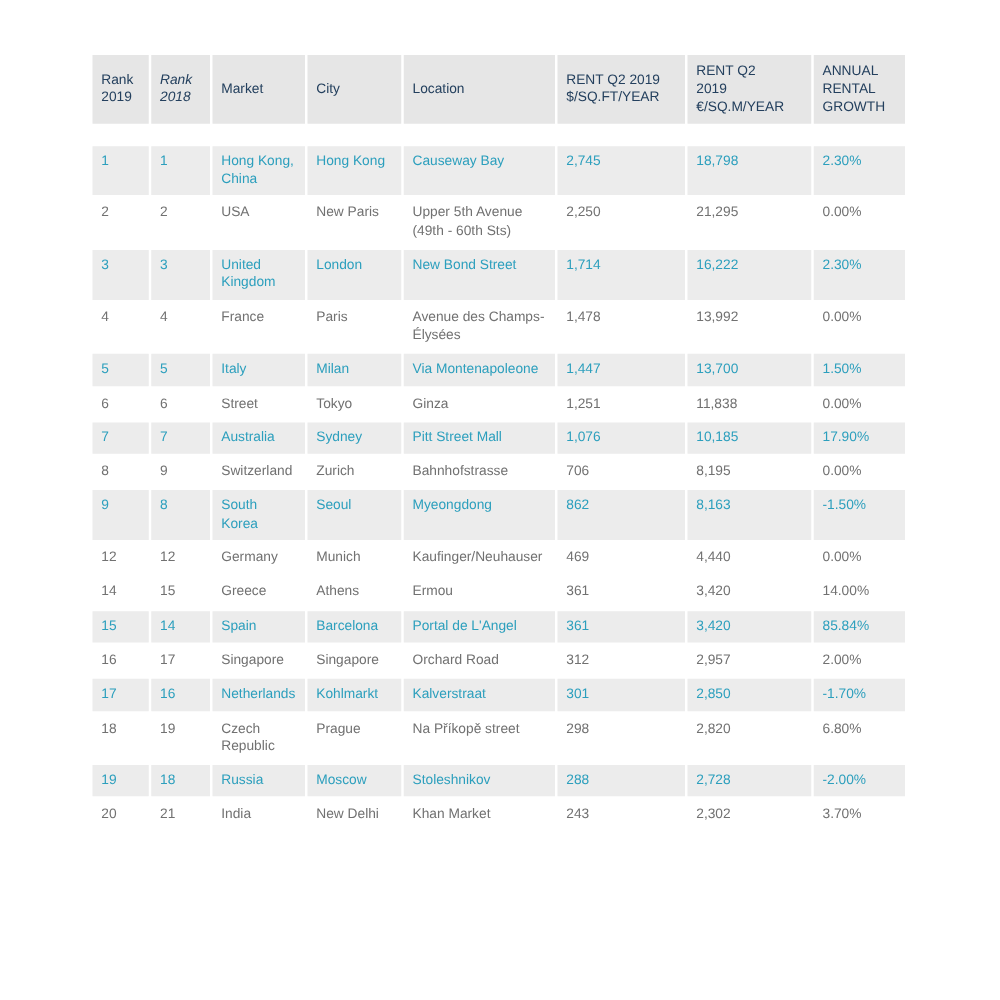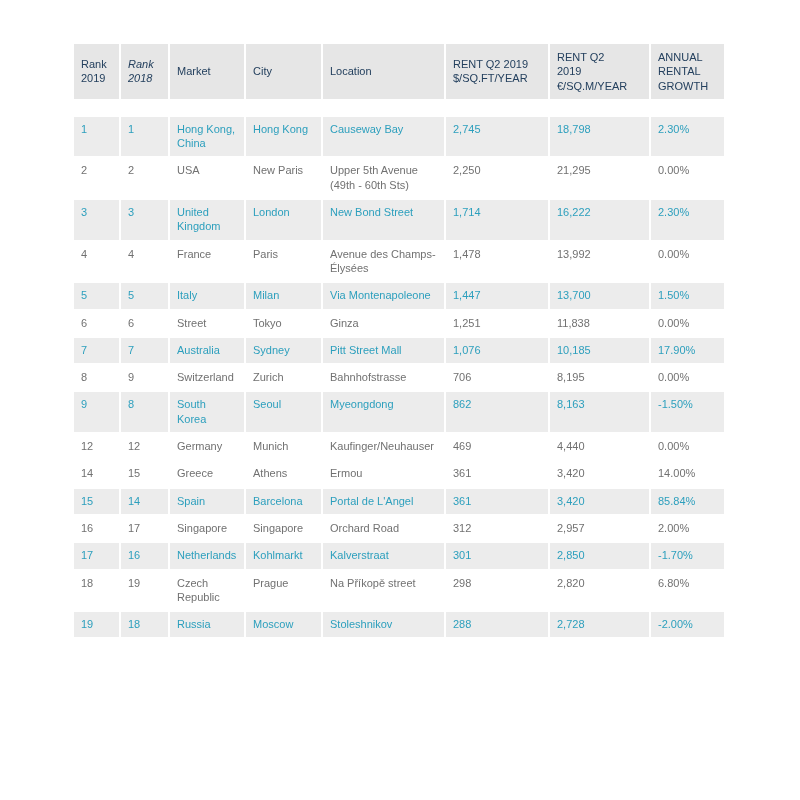--- a/index.html
+++ b/index.html
@@ -262,15 +262,25 @@
         <tr class="hl">
           <td>19</td>
           <td>18</td>
           <td>Russia</td>
           <td>Moscow</td>
           <td>Stoleshnikov</td>
           <td>288</td>
           <td>2,728</td>
           <td>-2.00%</td>
         </tr>
+        <tr>
+          <td>20</td>
+          <td>21</td>
+          <td>India</td>
+          <td>New Delhi</td>
+          <td>Khan Market</td>
+          <td>243</td>
+          <td>2,302</td>
+          <td>3.70%</td>
+        </tr>
       </tbody>
   </table>
 </div>
 
 </body></html>

